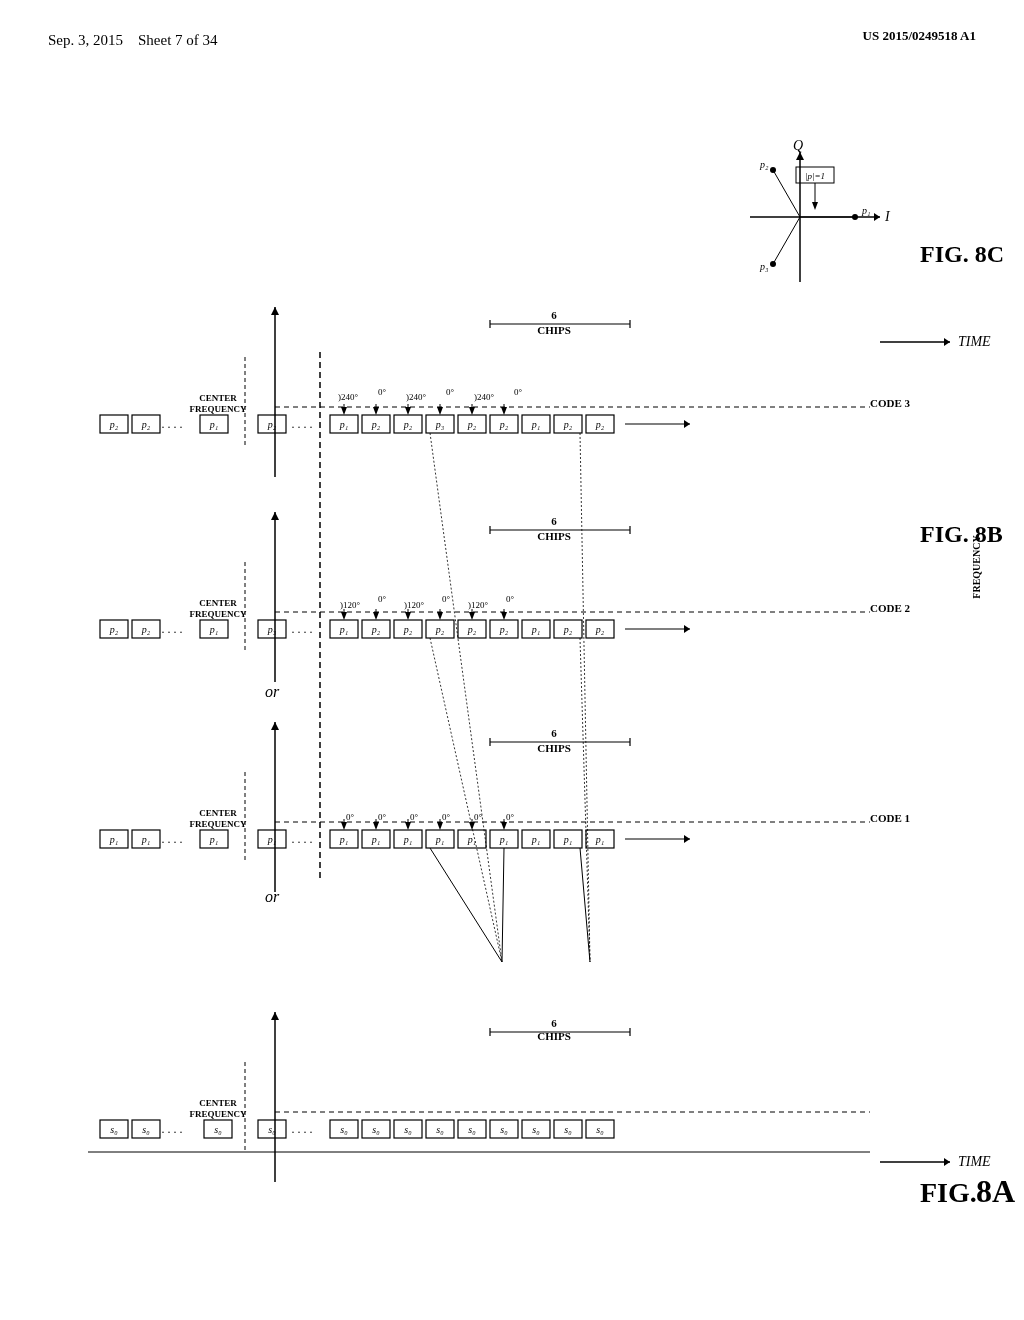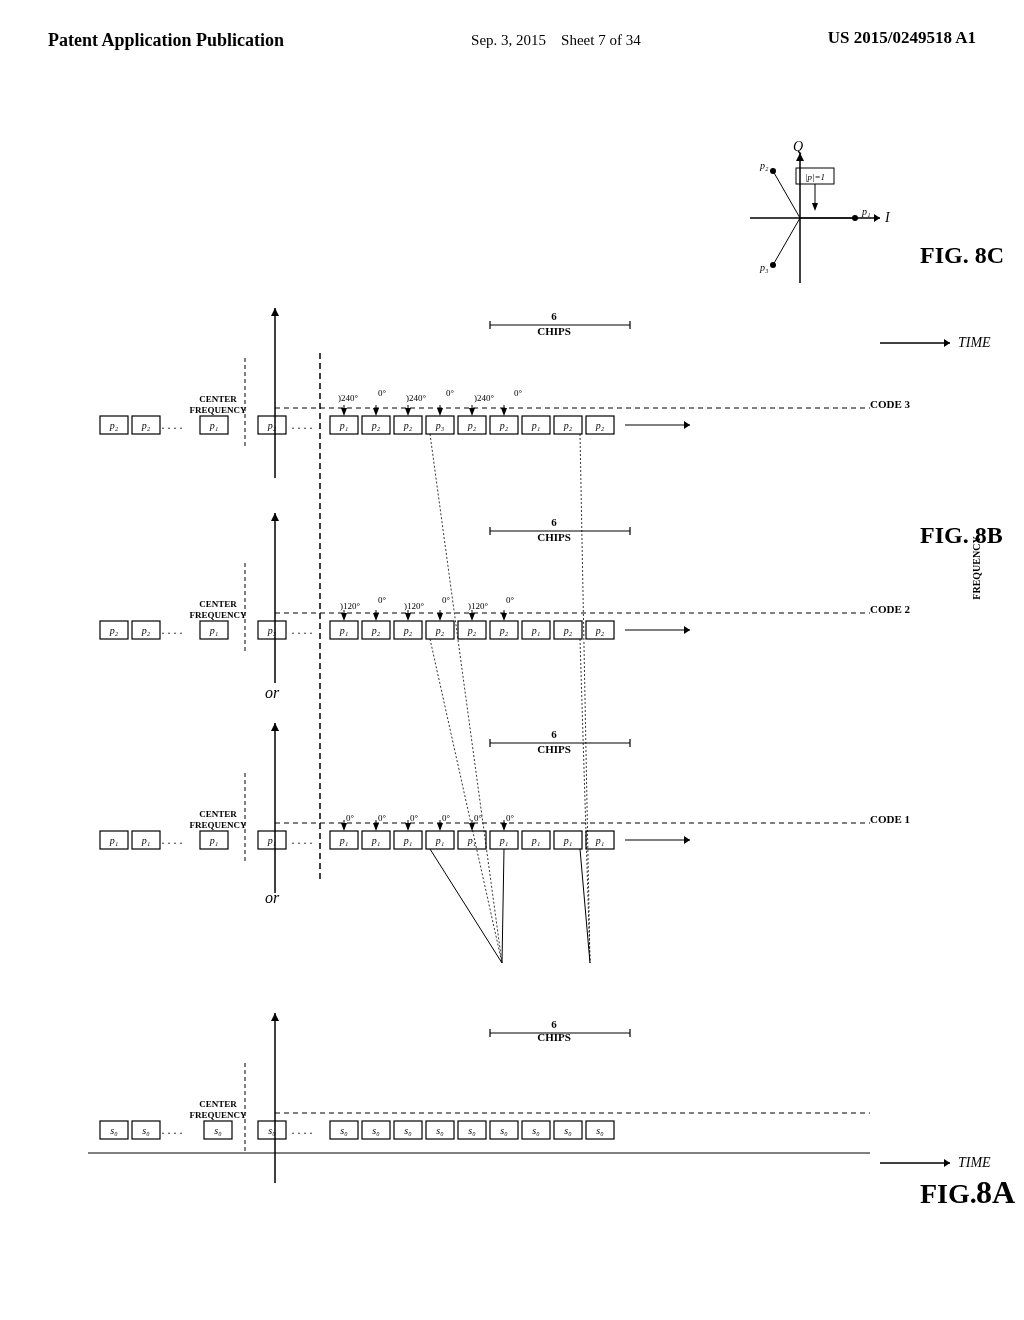--- a/index.html
+++ b/index.html
@@ -26,21 +26,21 @@
       line-height: 1.4;
     }
 
     .header-center {
       font-size: 15px;
       text-align: right;
       line-height: 1.6;
     }
 
     .header-right {
-      font-size: 17px;
+      font-size: 13px;
       font-weight: bold;
       text-align: center;
     }
 
     .content {
       position: relative;
       width: 100%;
       height: calc(1320px - 90px);
       margin-top: 10px;
     }
@@ -55,21 +55,20 @@
     }
 
     text {
       font-family: 'Times New Roman', Times, serif;
     }
   </style>
 </head>
 <body>
 
 <div class="header">
-  <div class="header-left">Patent Application Publication</div>
   <div class="header-center">
     <span>Sep. 3, 2015</span>&nbsp;&nbsp;&nbsp;
     <span>Sheet 7 of 34</span>
   </div>
   <div class="header-right">US 2015/0249518 A1</div>
 </div>
 
 <div class="content">
   <svg class="diagram-svg" viewBox="0 0 1024 1230" xmlns="http://www.w3.org/2000/svg">
 

